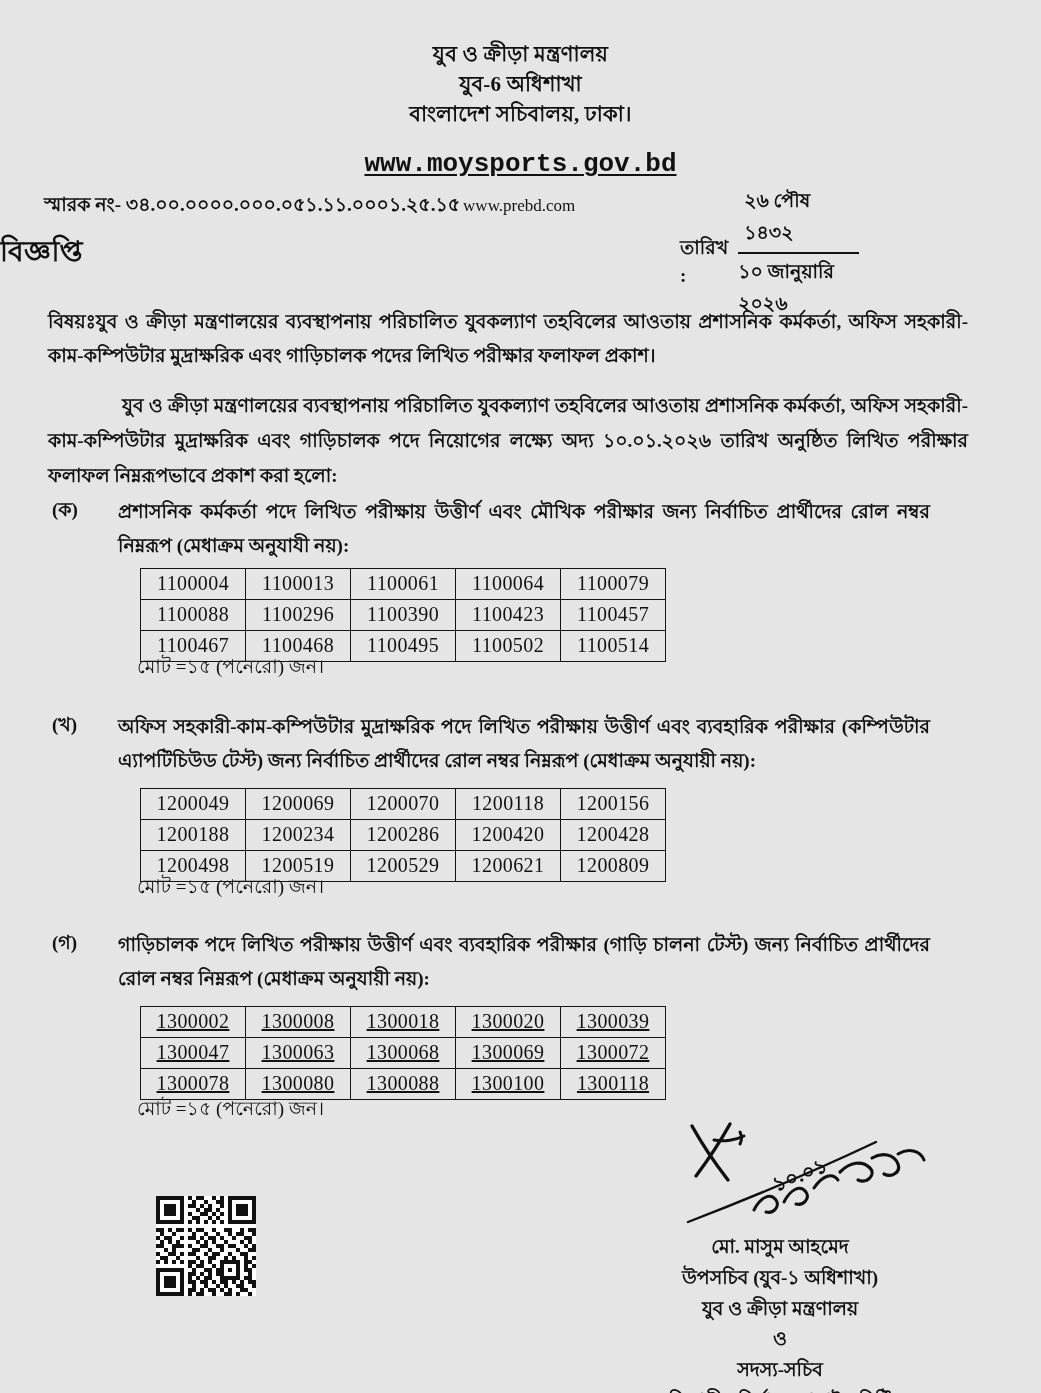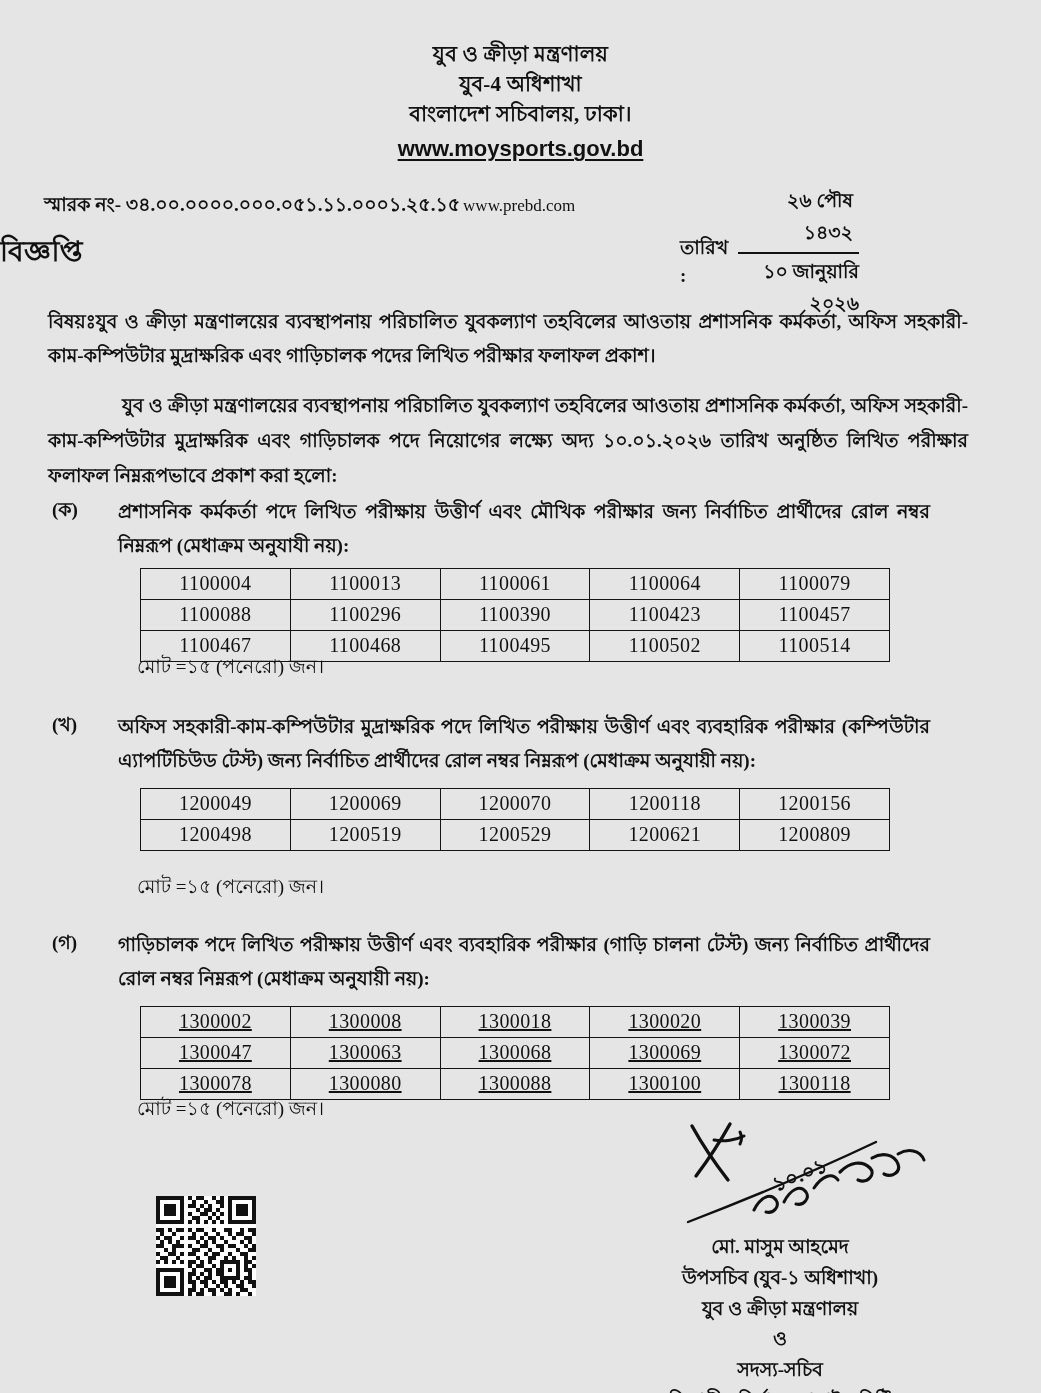--- a/index.html
+++ b/index.html
@@ -31,26 +31,26 @@
     line-height: 1.42;
   }
   .letterhead .ln {
     font-size: 21px;
     font-weight: 700;
     letter-spacing: .2px;
     display: block;
   }
   .letterhead .website {
     display: inline-block;
-    margin-top: 4px;
-    font-size: 22px;
+    margin-top: 17px;
+    font-size: 26px;
     font-weight: 700;
     text-decoration: underline;
     text-underline-offset: 3px;
-    font-family: Liberation Sans, sans-serif;
+    font-family: Liberation Mono, monospace;
   }
 
   
   .memo-row {
     position: absolute;
     top: 186px;
     left: 0;
     width: 859px;
     height: 50px;
   }
@@ -75,21 +75,21 @@
     display: flex;
     align-items: center;
     gap: 10px;
   }
   .date-label {
     font-size: 19px;
     font-weight: 700;
     padding-top: 12px;
   }
   .date-stack {
-    text-align: right;
+    text-align: left;
   }
   .date-hijri {
     font-size: 19px;
     font-weight: 700;
     padding: 0 6px 2px 6px;
     border-bottom: 2px solid #111;
     display: block;
   }
   .date-greg {
     font-size: 19px;
@@ -154,21 +154,21 @@
     font-size: 19px;
     font-weight: 700;
     line-height: 1.8;
     text-align: justify;
   }
 
   
   .roll-table {
     position: absolute;
     left: 140px;
-    width: 750px;
+    width: 526px;
     border-collapse: collapse;
     table-layout: fixed;
   }
   .roll-table td {
     border: 1.6px solid #141414;
     height: 26px;
     text-align: center;
     font-size: 20px;
     font-weight: 400;
     font-family: "Liberation Serif", "DejaVu Serif", serif;
@@ -216,21 +216,21 @@
   }
   .sig-ink svg { display: block; overflow: visible; }
 </style>
 </head>
 <body>
 
 <div class="page">
 
   <div class="letterhead">
     <span class="ln">যুব ও ক্রীড়া মন্ত্রণালয়</span>
-    <span class="ln">যুব-4 অধিশাখা</span>
+    <span class="ln">যুব-6 অধিশাখা</span>
     <span class="ln">বাংলাদেশ সচিবালয়, ঢাকা।</span>
     <a class="website" href="#" style="color:#111;">www.moysports.gov.bd</a>
   </div>
 
   <div class="memo-row">
     <div class="memo-no">
       <span>স্মারক নং- ৩৪.০০.০০০০.০০০.০৫১.১১.০০০১.২৫.১৫</span><span class="memo-watermark">www.prebd.com</span>
     </div>
     <div class="date-block">
       <span class="date-label">তারিখ :</span>
@@ -285,20 +285,27 @@
     <span class="sec-text">অফিস সহকারী-কাম-কম্পিউটার মুদ্রাক্ষরিক পদে লিখিত পরীক্ষায় উত্তীর্ণ এবং ব্যবহারিক পরীক্ষার (কম্পিউটার এ্যাপটিচিউড টেস্ট) জন্য নির্বাচিত প্রার্থীদের রোল নম্বর নিম্নরূপ (মেধাক্রম অনুযায়ী নয়):</span>
   </div>
   <table class="roll-table" style="top:788px;">
     <tbody>
       <tr>
         <td>1200049</td>
         <td>1200069</td>
         <td>1200070</td>
         <td>1200118</td>
         <td>1200156</td>
+      </tr>
+      <tr>
+        <td>1200188</td>
+        <td>1200234</td>
+        <td>1200286</td>
+        <td>1200420</td>
+        <td>1200428</td>
       </tr>
       <tr>
         <td>1200498</td>
         <td>1200519</td>
         <td>1200529</td>
         <td>1200621</td>
         <td>1200809</td>
       </tr>
     </tbody>
   </table>

